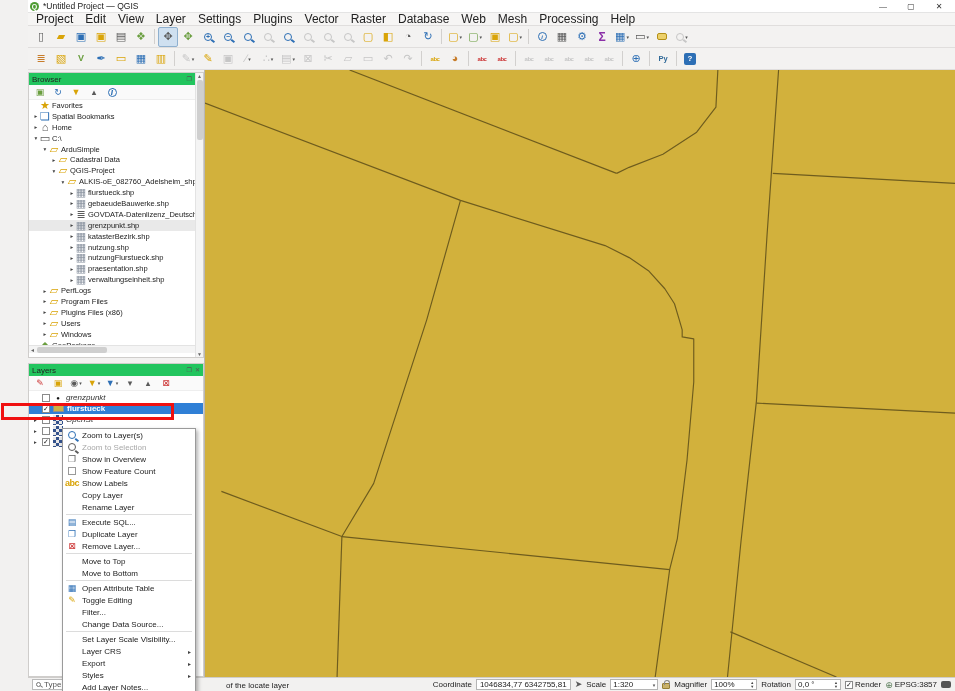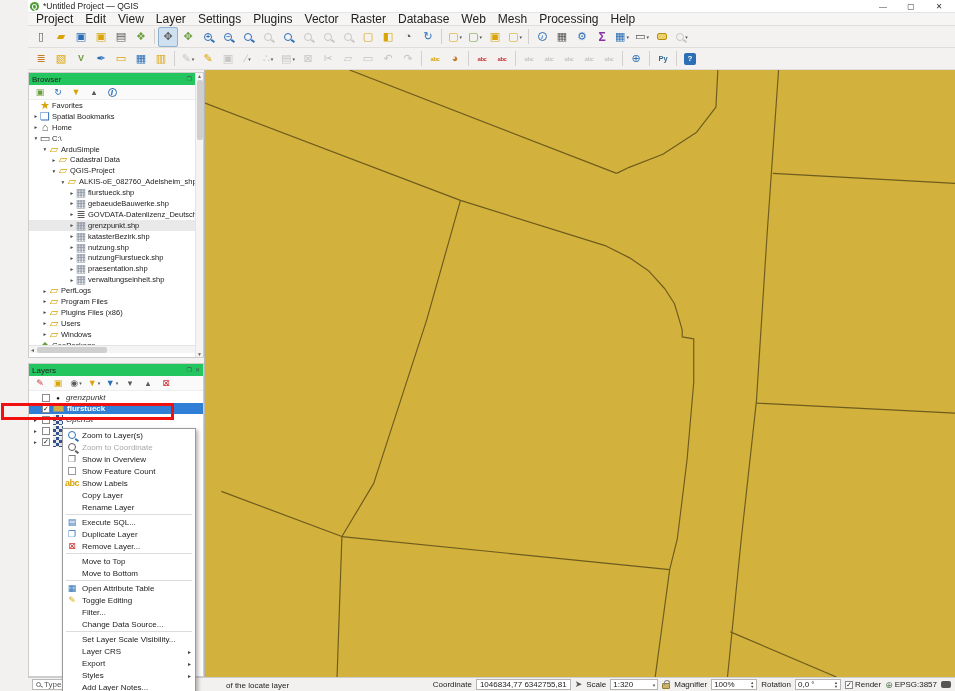--- a/index.html
+++ b/index.html
@@ -857,21 +857,21 @@
           </span>
         </span>
         <span>Zoom to Layer(s)</span>
       </div>
       <div class="cmi dis">
         <span class="cmico">
           <span class="ticw">
             <span class="tico k cssmag"></span>
           </span>
         </span>
-        <span>Zoom to Coordinate</span>
+        <span>Zoom to Selection</span>
       </div>
       <div class="cmi">
         <span class="cmico">
           <span class="ticw">
             <span class="tico k">❐</span>
           </span>
         </span>
         <span>Show in Overview</span>
       </div>
       <div class="cmi">

